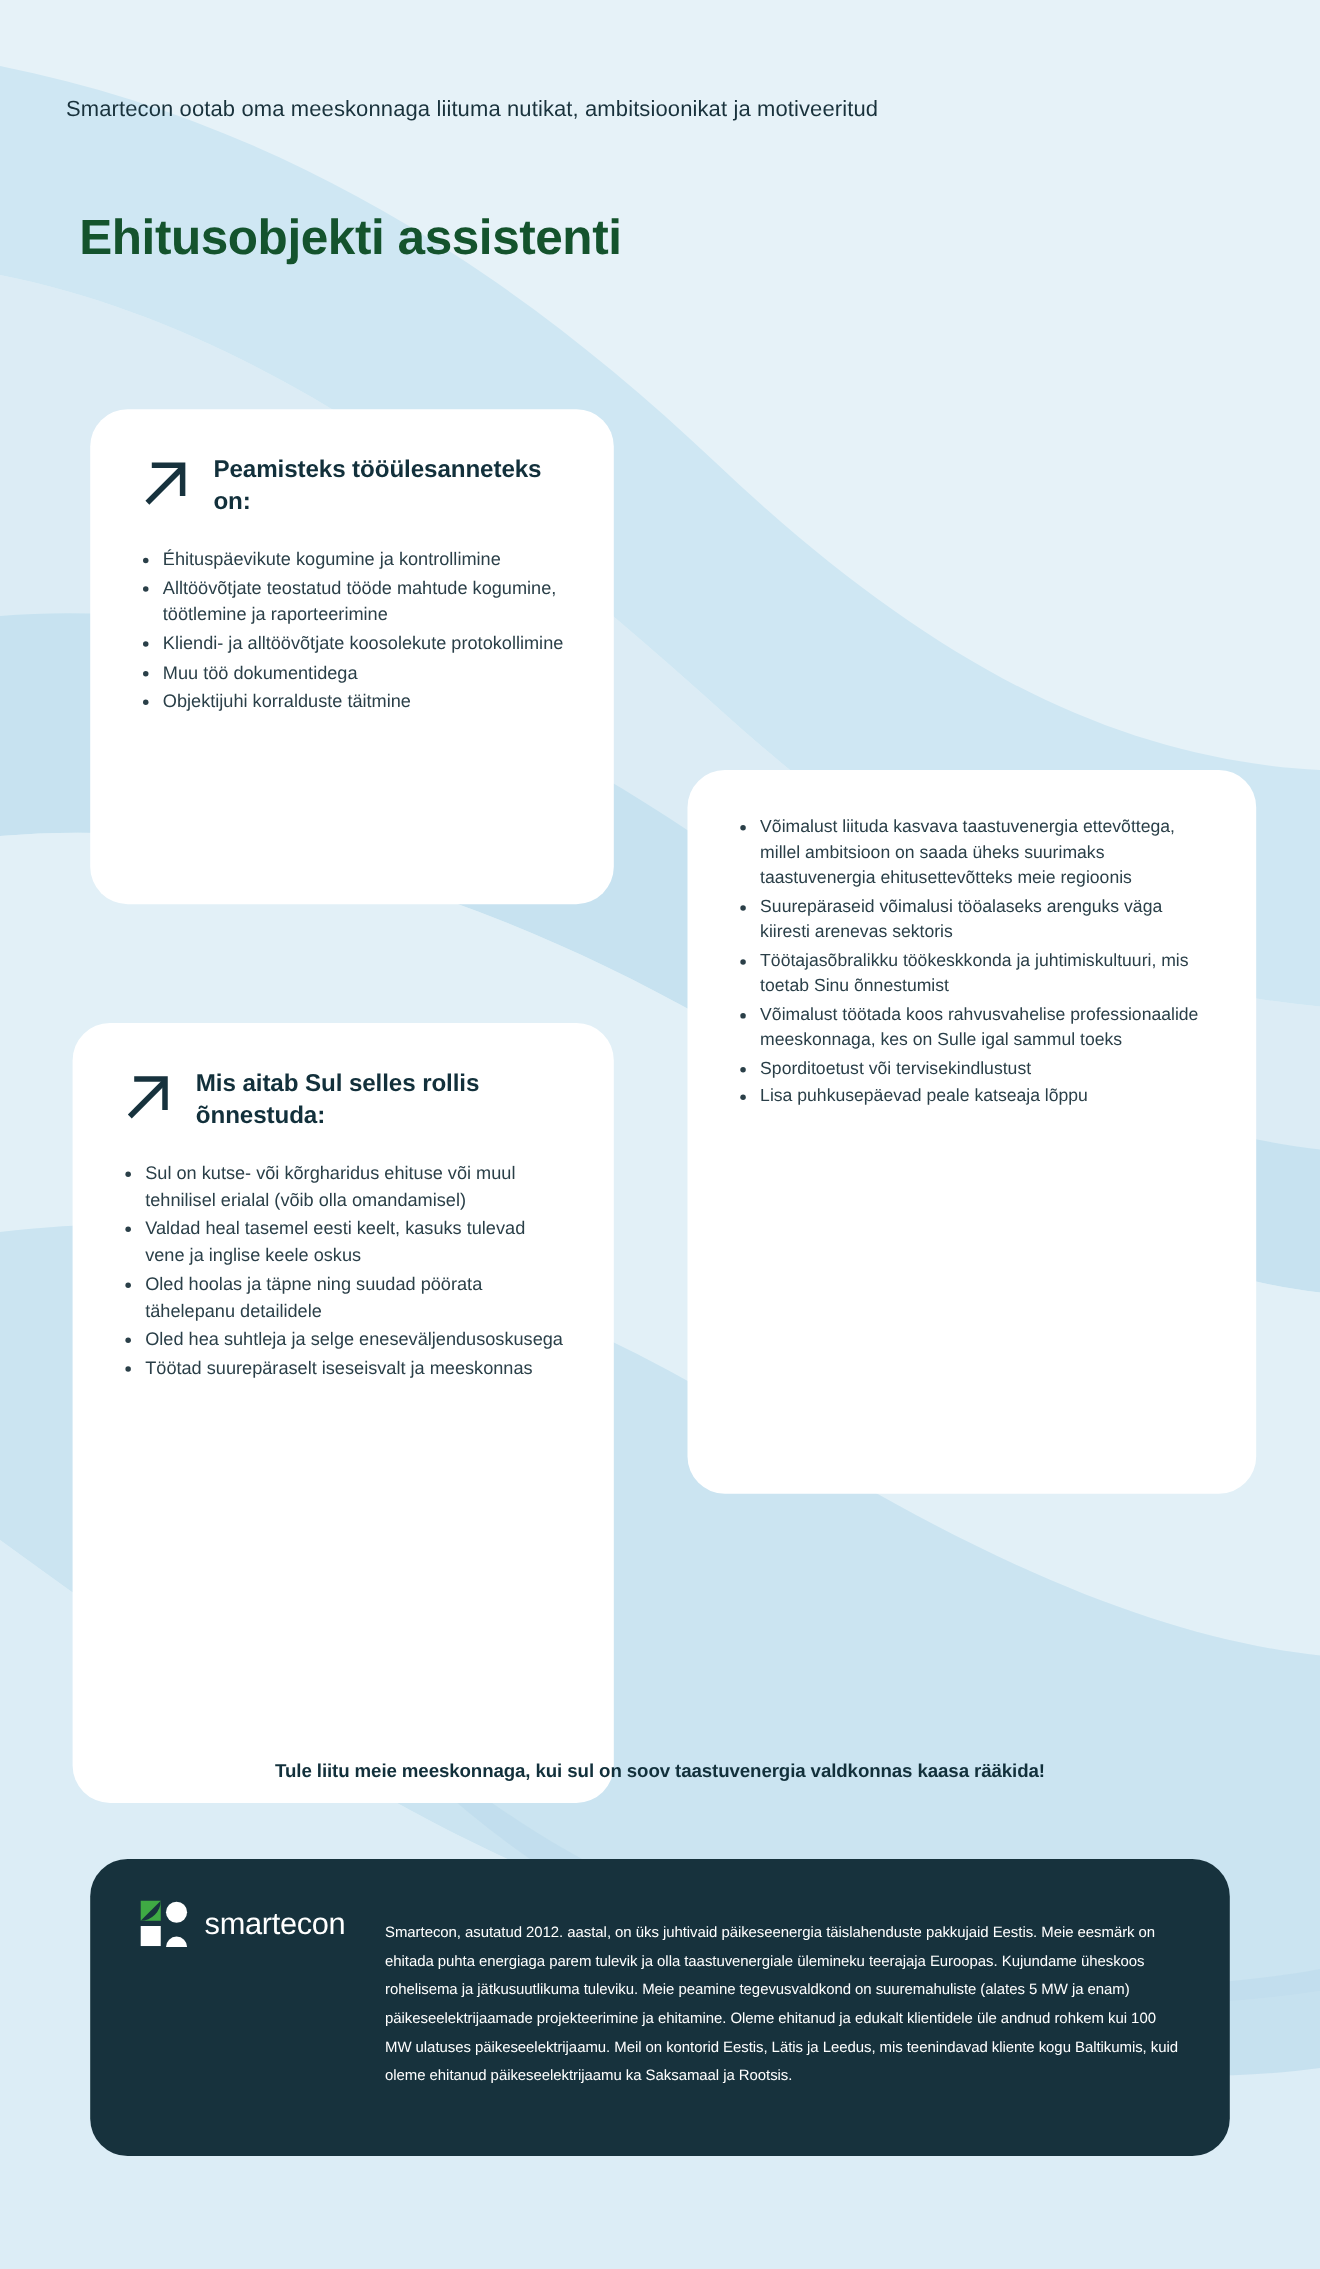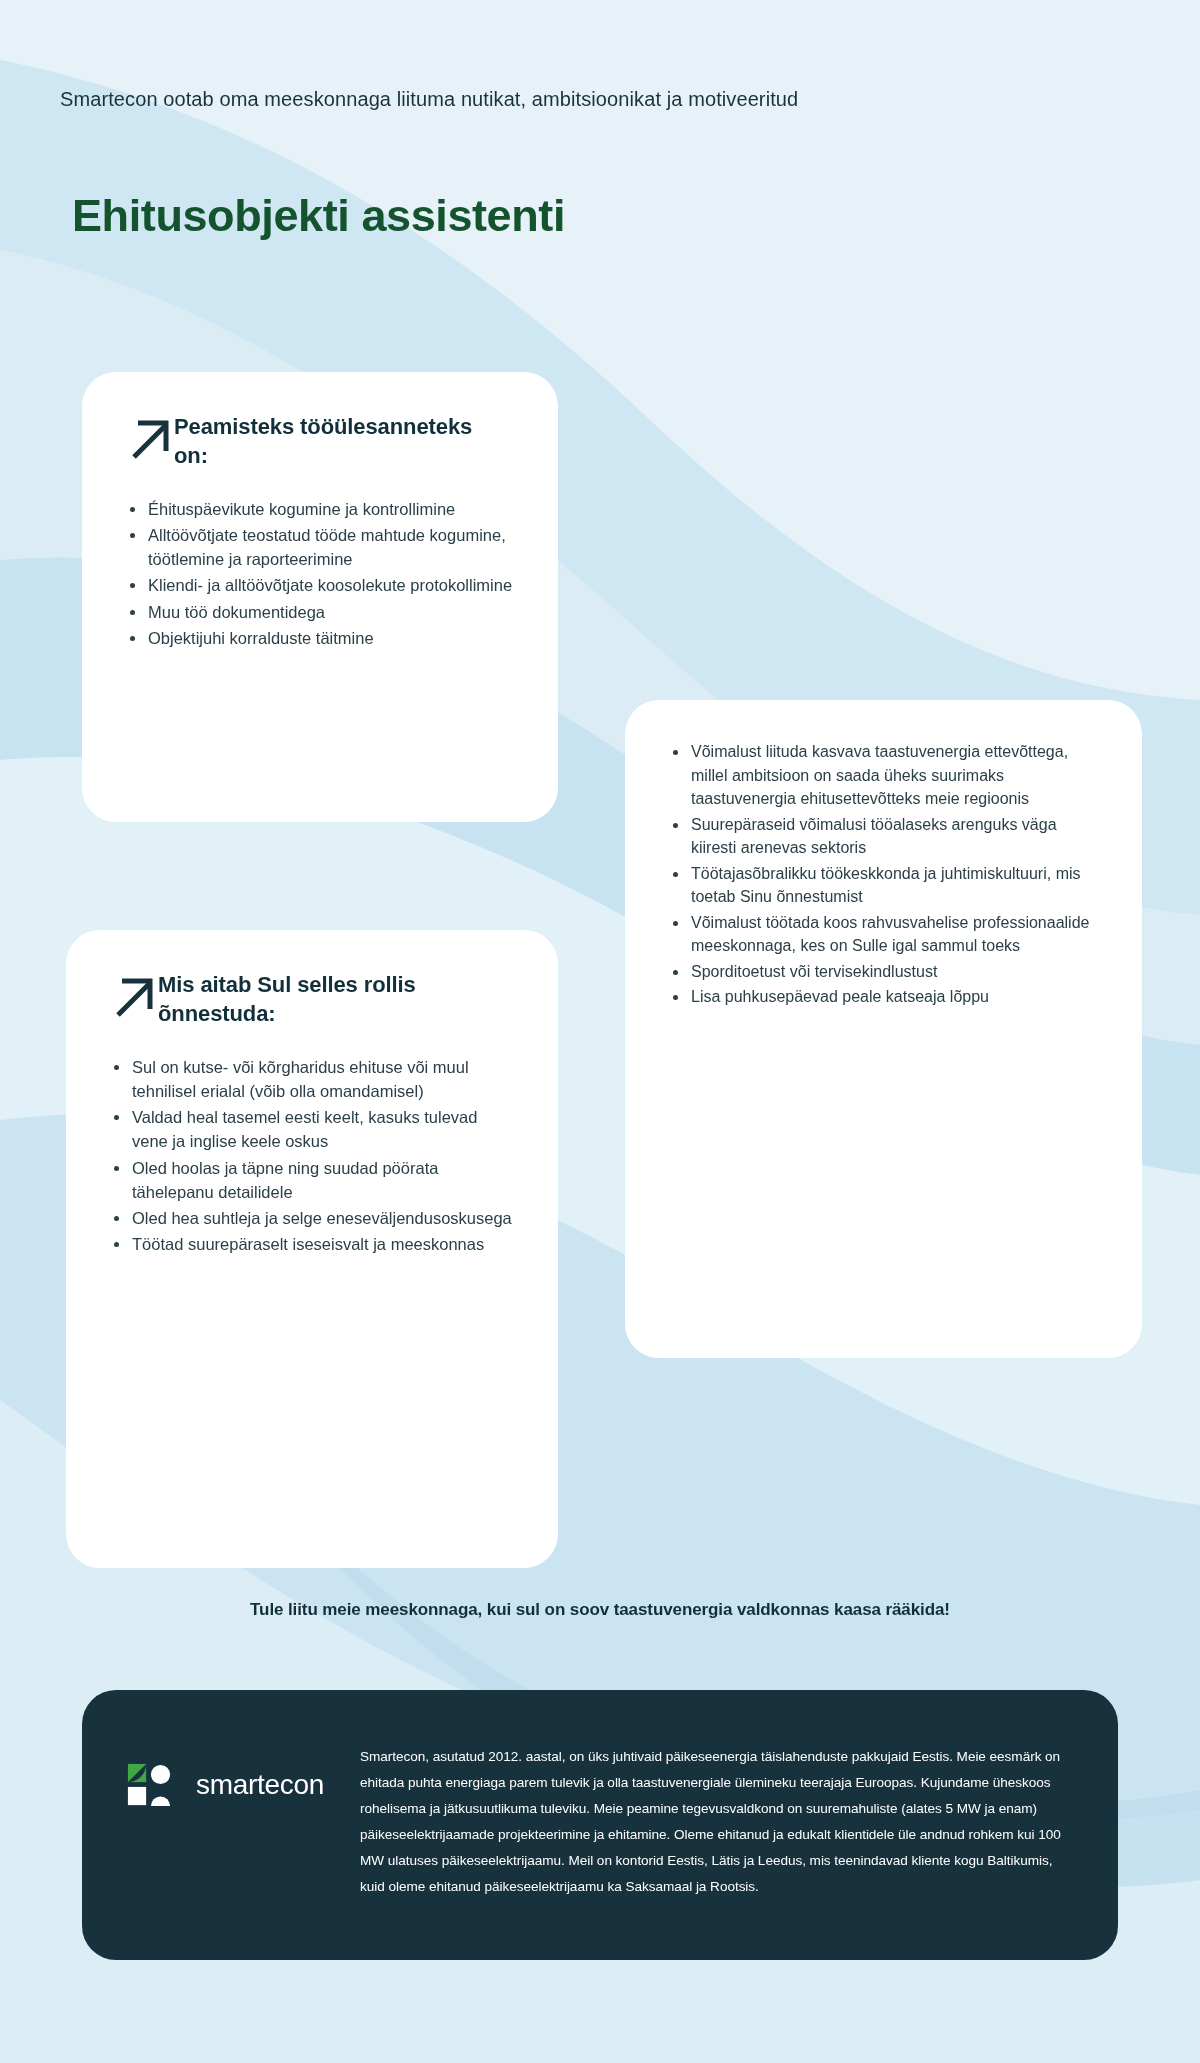--- a/index.html
+++ b/index.html
@@ -62,25 +62,26 @@
   .card {
     position: absolute;
     background: #ffffff;
     border-radius: 34px;
     box-sizing: border-box;
     padding: 40px 42px 44px 44px;
   }
 
   .card-duties    { left: 82px;  top: 372px;  width: 476px; height: 450px; }
   .card-offer     { left: 625px; top: 700px;  width: 517px; height: 658px; }
-  .card-success   { left: 66px;  top: 930px;  width: 492px; height: 638px; }
+  .card-success   { left: 66px;  top: 930px;  width: 492px; height: 709px; }
 
   .card-head {
     display: flex;
     align-items: flex-start;
+    gap: 20px;
     margin-bottom: 26px;
   }
 
   .arrow-icon {
     flex: 0 0 auto;
     width: 48px;
     height: 48px;
     margin-top: 3px;
   }
 
@@ -156,22 +157,21 @@
     display: flex;
     align-items: flex-start;
     padding: 36px 40px 36px 44px;
     gap: 36px;
   }
 
   .brand {
     flex: 0 0 auto;
     display: flex;
     align-items: center;
-    gap: 24px;
-    margin-top: 36px;
+    gap: 14px;
   }
 
   .brand-mark { width: 46px; height: 46px; flex: 0 0 auto; }
 
   .brand-word {
     font-size: 28px;
     font-weight: 400;
     letter-spacing: -0.3px;
     color: #ffffff;
   }

